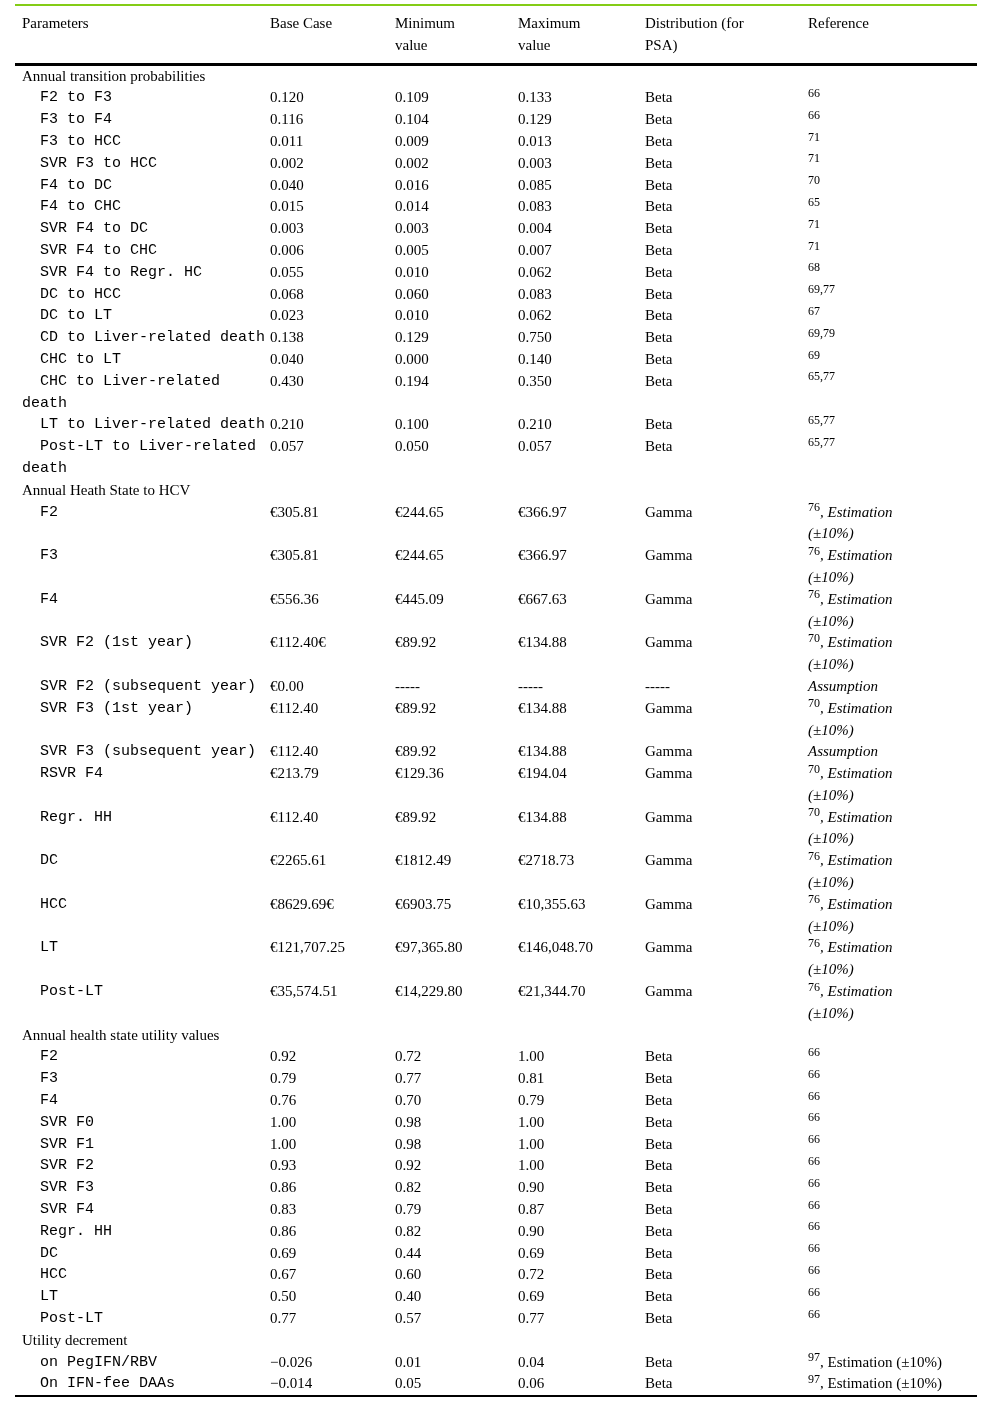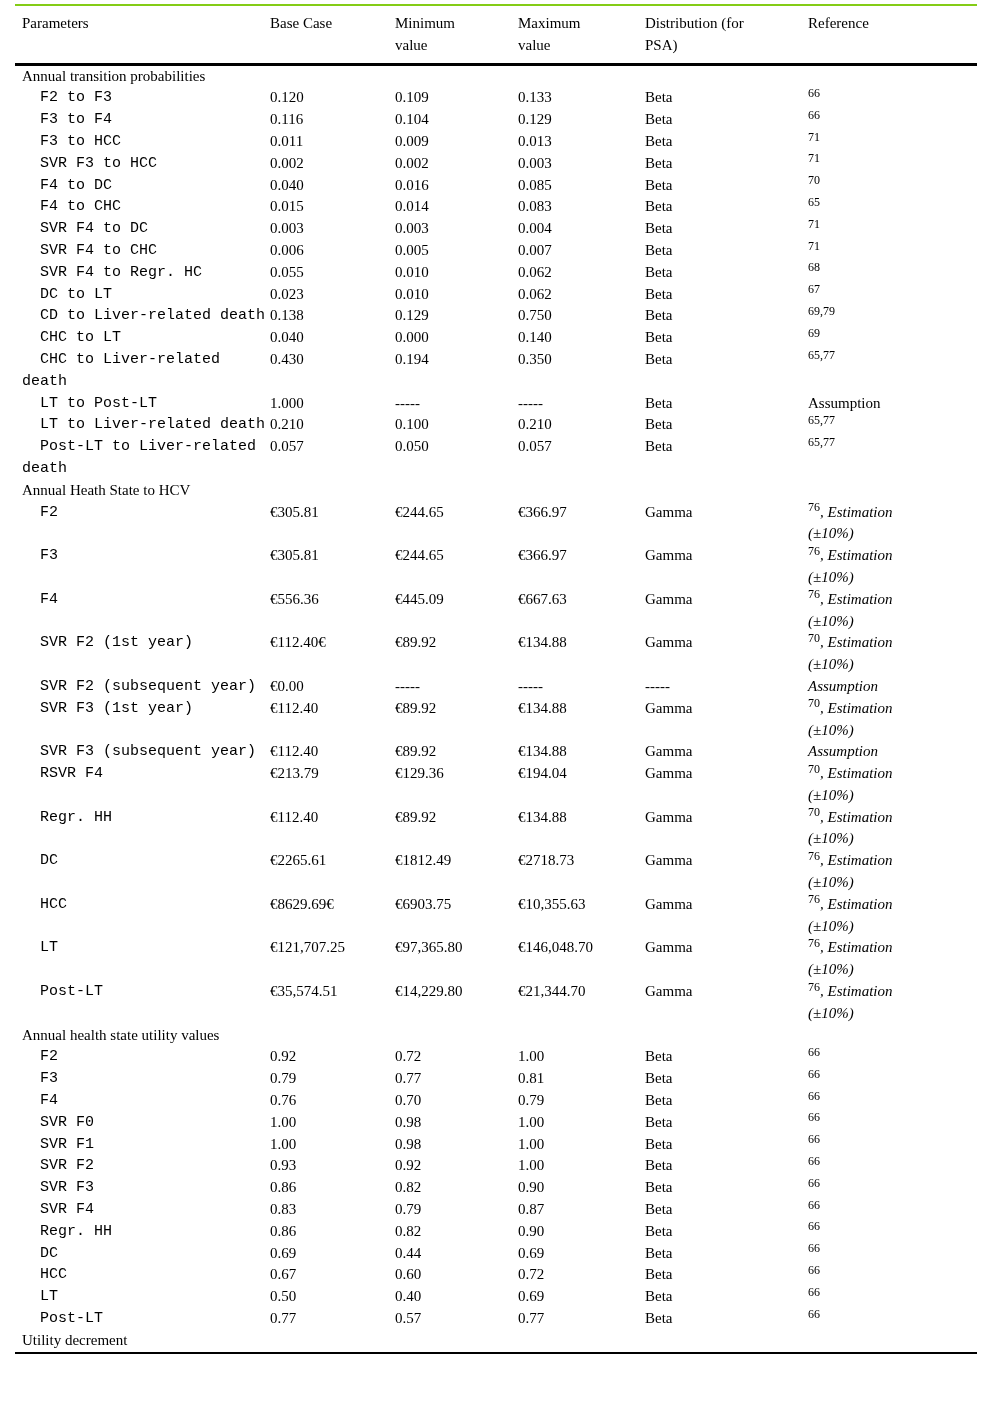--- a/index.html
+++ b/index.html
@@ -150,20 +150,30 @@
           <td class="param">SVR F4 to Regr. HC</td>
           <td class="val">0.055</td>
           <td class="val">0.010</td>
           <td class="val">0.062</td>
           <td class="val">Beta</td>
           <td class="ref">
             <div class="refline"><sup class="refsup">68</sup></div>
           </td>
         </tr>
         <tr>
+          <td class="param">DC to HCC</td>
+          <td class="val">0.068</td>
+          <td class="val">0.060</td>
+          <td class="val">0.083</td>
+          <td class="val">Beta</td>
+          <td class="ref">
+            <div class="refline"><sup class="refsup">69,77</sup></div>
+          </td>
+        </tr>
+        <tr>
           <td class="param">DC to LT</td>
           <td class="val">0.023</td>
           <td class="val">0.010</td>
           <td class="val">0.062</td>
           <td class="val">Beta</td>
           <td class="ref">
             <div class="refline"><sup class="refsup">67</sup></div>
           </td>
         </tr>
         <tr>
@@ -187,30 +197,20 @@
           </td>
         </tr>
         <tr>
           <td class="param">CHC to Liver-related death</td>
           <td class="val">0.430</td>
           <td class="val">0.194</td>
           <td class="val">0.350</td>
           <td class="val">Beta</td>
           <td class="ref">
             <div class="refline"><sup class="refsup">65,77</sup></div>
-          </td>
-        </tr>
-        <tr>
-          <td class="param">LT to Post-LT</td>
-          <td class="val">1.000</td>
-          <td class="val">-----</td>
-          <td class="val">-----</td>
-          <td class="val">Beta</td>
-          <td class="ref">
-            <div class="refline"><span>Assumption</span></div>
           </td>
         </tr>
         <tr>
           <td class="param">LT to Liver-related death</td>
           <td class="val">0.210</td>
           <td class="val">0.100</td>
           <td class="val">0.210</td>
           <td class="val">Beta</td>
           <td class="ref">
             <div class="refline"><sup class="refsup">65,77</sup></div>
@@ -500,15 +500,35 @@
           <td class="val">0.57</td>
           <td class="val">0.77</td>
           <td class="val">Beta</td>
           <td class="ref">
             <div class="refline"><sup class="refsup">66</sup></div>
           </td>
         </tr>
         <tr>
           <td class="section-title" colspan="6">Utility decrement</td>
         </tr>
+        <tr>
+          <td class="param">on PegIFN/RBV</td>
+          <td class="val">−0.026</td>
+          <td class="val">0.01</td>
+          <td class="val">0.04</td>
+          <td class="val">Beta</td>
+          <td class="ref">
+            <div class="refline"><sup class="refsup">97</sup><span>, Estimation (±10%)</span></div>
+          </td>
+        </tr>
+        <tr>
+          <td class="param">On IFN-fee DAAs</td>
+          <td class="val">−0.014</td>
+          <td class="val">0.05</td>
+          <td class="val">0.06</td>
+          <td class="val">Beta</td>
+          <td class="ref">
+            <div class="refline"><sup class="refsup">97</sup><span>, Estimation (±10%)</span></div>
+          </td>
+        </tr>
       </tbody>
   </table>
 </div>
 
 </body></html>

